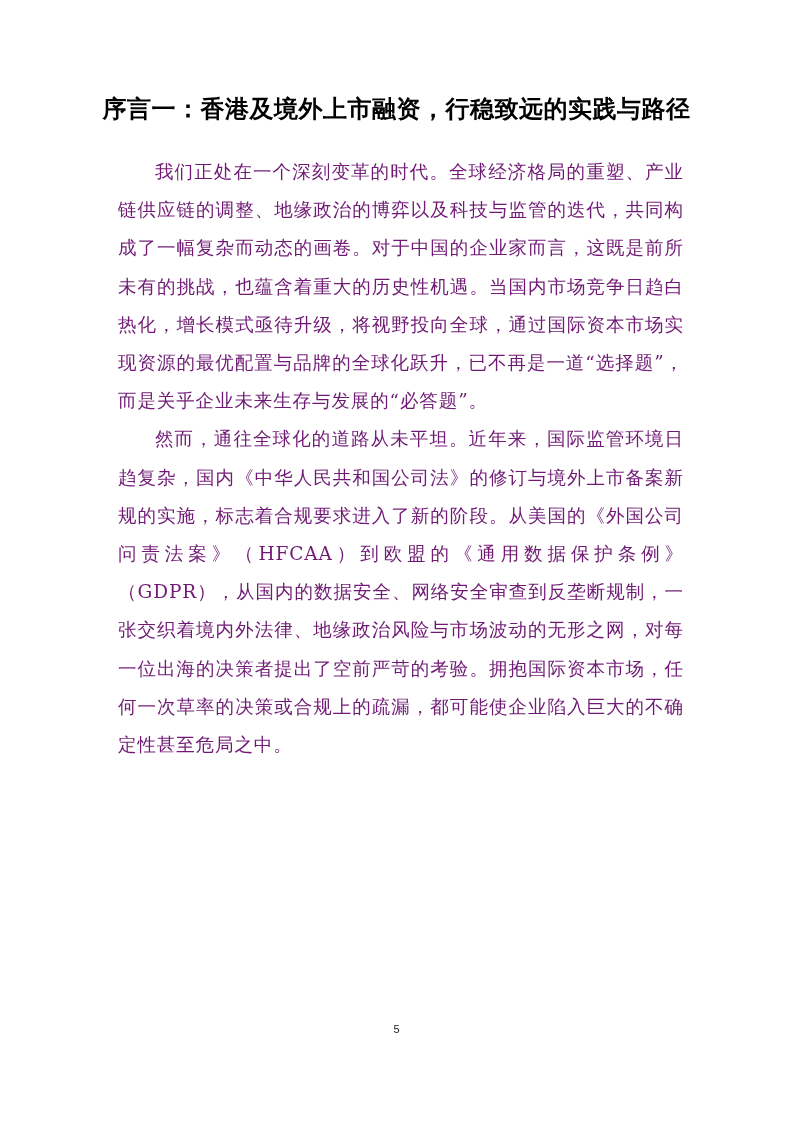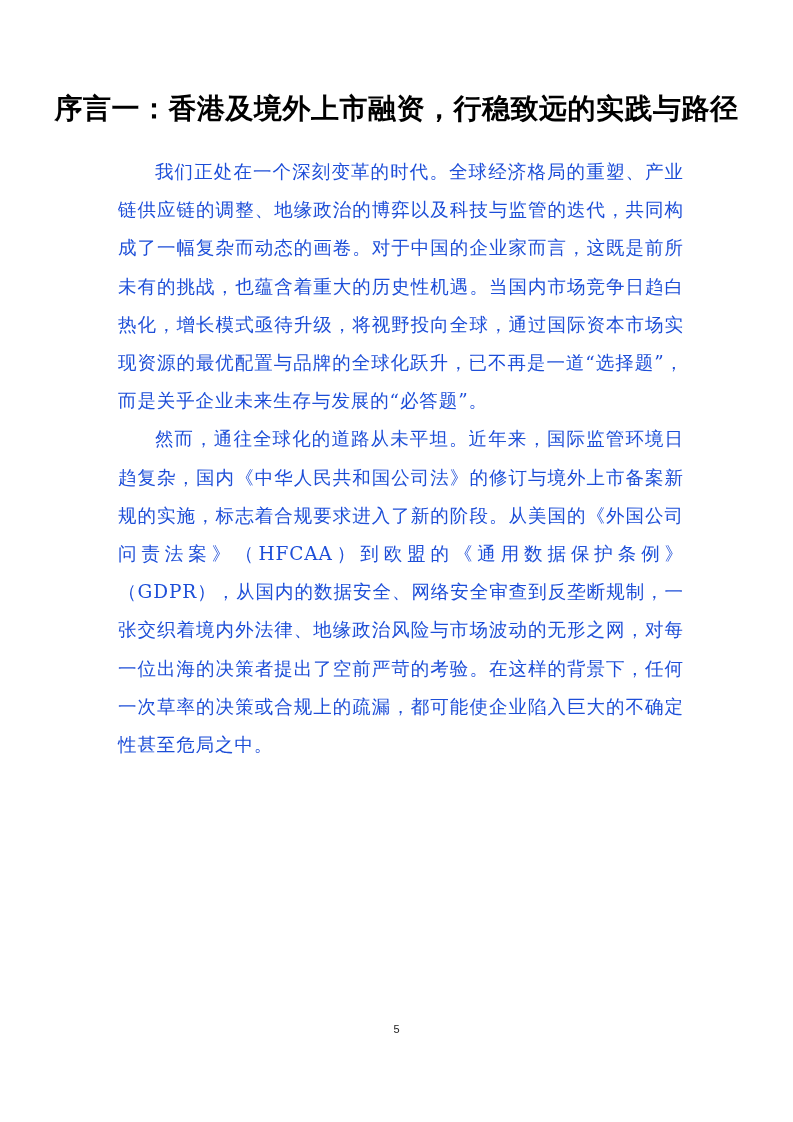--- a/index.html
+++ b/index.html
@@ -1,37 +1,37 @@
 <!DOCTYPE html>
 <html><head>
 <meta charset="utf-8">
 <style>
   html, body { margin: 0; padding: 0; background: #ffffff; }
   body { width: 793px; height: 1122px; position: relative; overflow: hidden; }
   .page { position: absolute; left: 0; top: 0; width: 793px; height: 1122px; background: #ffffff; }
   .title {
     position: absolute; left: 0; top: 94px; width: 793px; text-align: center;
     font-family: "DejaVu Serif", "Liberation Serif", serif;
-    font-weight: bold; font-size: 28px; color: #000; letter-spacing: 0.5px; line-height: 30px;
+    font-weight: bold; font-size: 24px; color: #000; letter-spacing: 0.5px; line-height: 30px;
   }
   .body {
     position: absolute; left: 118px; top: 153px; width: 566px;
     font-family: "DejaVu Serif", "Liberation Serif", serif;
-    font-size: 18.5px; color: #1d4ed8; line-height: 38.2px;
+    font-size: 18.5px; color: #701a75; line-height: 38.2px;
     text-align: justify; letter-spacing: 0.9px;
   }
   .para { margin: 0; text-indent: 2em; }
   .pagenum {
     position: absolute; left: 0; top: 1023px; width: 793px; text-align: center;
     font-family: "Liberation Sans", "DejaVu Sans", sans-serif; font-size: 11px; color: #222;
   }
 </style>
 </head>
 <body>
 
 <div class="page">
   <div class="title">序言一：香港及境外上市融资，行稳致远的实践与路径</div>
   <div class="body">
     <p class="para">我们正处在一个深刻变革的时代。全球经济格局的重塑、产业链供应链的调整、地缘政治的博弈以及科技与监管的迭代，共同构成了一幅复杂而动态的画卷。对于中国的企业家而言，这既是前所未有的挑战，也蕴含着重大的历史性机遇。当国内市场竞争日趋白热化，增长模式亟待升级，将视野投向全球，通过国际资本市场实现资源的最优配置与品牌的全球化跃升，已不再是一道“选择题”，而是关乎企业未来生存与发展的“必答题”。</p>
-    <p class="para">然而，通往全球化的道路从未平坦。近年来，国际监管环境日趋复杂，国内《中华人民共和国公司法》的修订与境外上市备案新规的实施，标志着合规要求进入了新的阶段。从美国的《外国公司问责法案》（HFCAA）到欧盟的《通用数据保护条例》（GDPR），从国内的数据安全、网络安全审查到反垄断规制，一张交织着境内外法律、地缘政治风险与市场波动的无形之网，对每一位出海的决策者提出了空前严苛的考验。在这样的背景下，任何一次草率的决策或合规上的疏漏，都可能使企业陷入巨大的不确定性甚至危局之中。</p>
+    <p class="para">然而，通往全球化的道路从未平坦。近年来，国际监管环境日趋复杂，国内《中华人民共和国公司法》的修订与境外上市备案新规的实施，标志着合规要求进入了新的阶段。从美国的《外国公司问责法案》（HFCAA）到欧盟的《通用数据保护条例》（GDPR），从国内的数据安全、网络安全审查到反垄断规制，一张交织着境内外法律、地缘政治风险与市场波动的无形之网，对每一位出海的决策者提出了空前严苛的考验。拥抱国际资本市场，任何一次草率的决策或合规上的疏漏，都可能使企业陷入巨大的不确定性甚至危局之中。</p>
   </div>
   <div class="pagenum">5</div>
 </div>
 
 </body></html>

